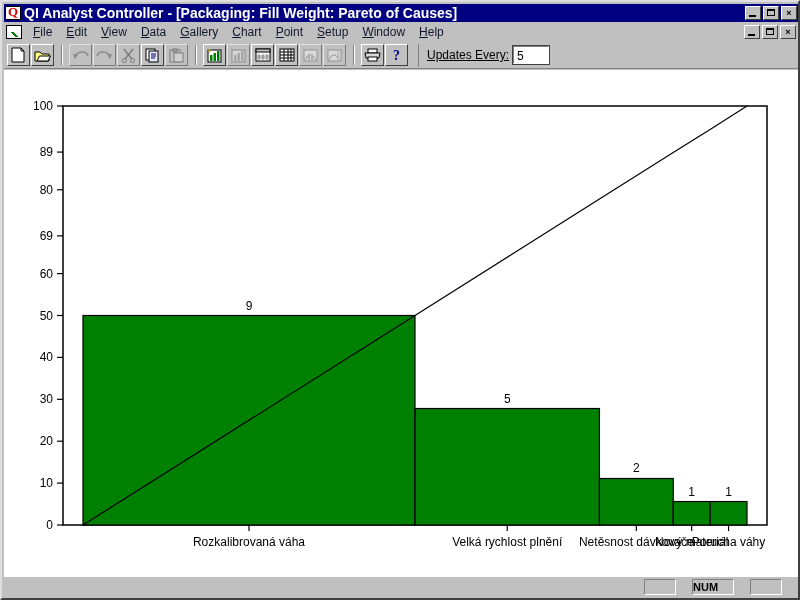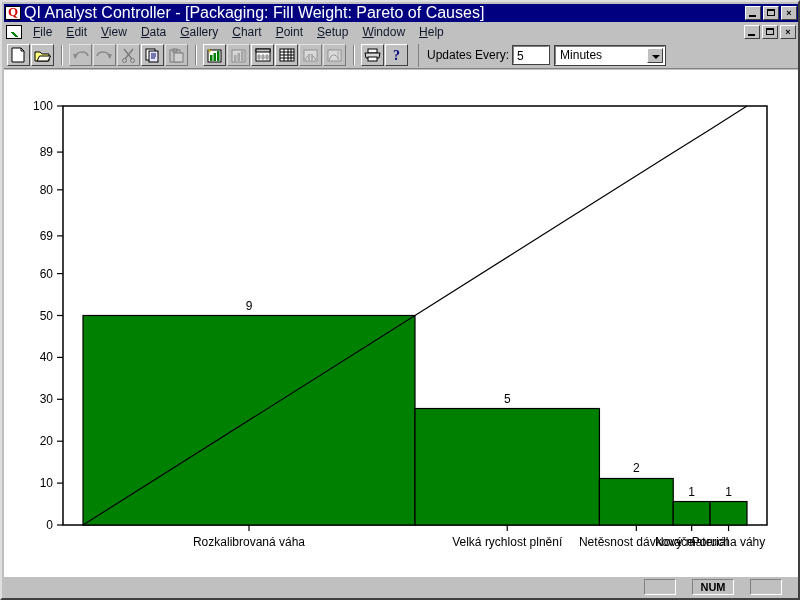--- a/index.html
+++ b/index.html
@@ -54,22 +54,22 @@
     left: 0; top: -3px;
     width: 100%;
     text-align: center;
     font-family: "Liberation Serif", serif;
     font-weight: bold;
     font-size: 13px;
     color: #d00000;
   }
   .title-text {
     color: #ffffff;
-    font-weight: normal;
-    font-size: 16px;
+    font-weight: bold;
+    font-size: 14px;
     white-space: nowrap;
     flex: 1;
     overflow: hidden;
   }
   .winbtns { display: flex; gap: 2px; flex: none; }
   .winbtn {
     width: 16px; height: 14px;
     background: #c0c0c0;
     border-left: 1px solid #ffffff;
     border-top: 1px solid #ffffff;
@@ -189,20 +189,21 @@
     align-items: center;
     margin-left: 6px;
     padding-left: 8px;
     border-left: 1px solid #808080;
     height: 23px;
   }
   .updates-label {
     font-size: 12px;
     margin-right: 4px;
     white-space: nowrap;
+    text-decoration: underline;
   }
   .updates-input {
     width: 36px; height: 18px;
     background: #ffffff;
     border-left: 1px solid #808080;
     border-top: 1px solid #808080;
     border-right: 1px solid #ffffff;
     border-bottom: 1px solid #ffffff;
     outline: 1px solid #404040;
     font-size: 12px;
@@ -278,21 +279,21 @@
   .status-pane {
     height: 16px;
     margin-right: 16px;
     border-left: 1px solid #808080;
     border-top: 1px solid #808080;
     border-right: 1px solid #ffffff;
     border-bottom: 1px solid #ffffff;
     box-sizing: border-box;
     font-size: 11px;
     line-height: 14px;
-    text-align: center;
+    text-align: left;
     color: #000;
   }
   .pane-sm { width: 32px; }
   .pane-num { width: 42px; font-weight: bold; }
 </style>
 </head>
 <body>
 
 <div class="app">
 
@@ -455,24 +456,20 @@
       <div class="tbbtn">
         <svg width="13" height="15" viewBox="0 0 13 15">
           <text x="6.5" y="12" font-family="Liberation Serif, serif" font-size="14" font-weight="bold" fill="#000080" text-anchor="middle">?</text>
         </svg>
       </div>
     </div>
 
     <div class="updates-box">
       <div class="updates-label">Updates Every:</div>
       <div class="updates-input">5</div>
-      <div class="updates-combo">
-        <div class="combo-text">Minutes</div>
-        <div class="combo-arrow"></div>
-      </div>
     </div>
   </div>
 
   <div class="client">
     <svg class="chart-svg" width="794" height="508" viewBox="0 0 794 508">
       <rect x="0" y="0" width="794" height="508" fill="#ffffff"></rect>
 
       <text id="chart-title" x="413" y="27" text-anchor="middle" font-family="Liberation Sans, sans-serif" font-size="15" fill="#000"></text>
 
       <text id="y-axis-label" x="20" y="312" text-anchor="middle" transform="rotate(-90 20 312)" font-family="Liberation Sans, sans-serif" font-size="12" fill="#000"></text>

